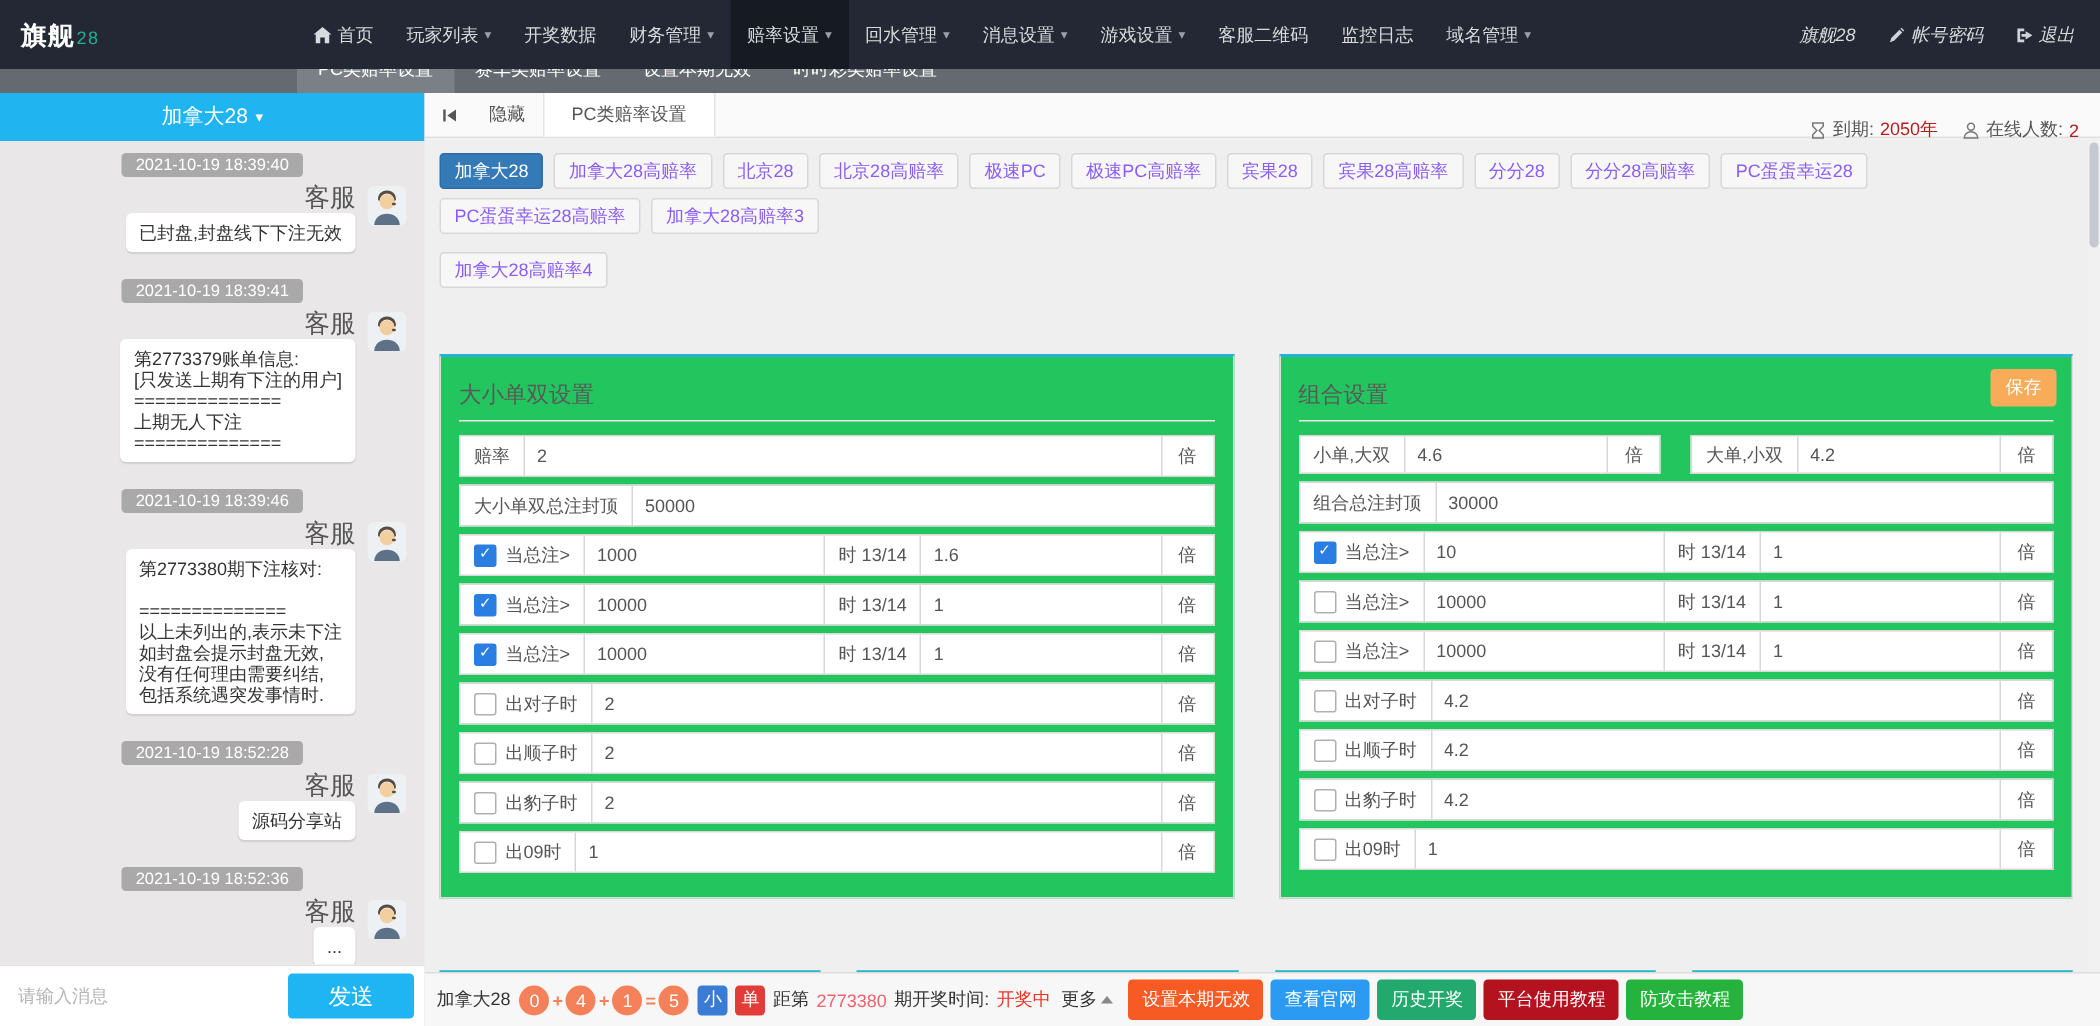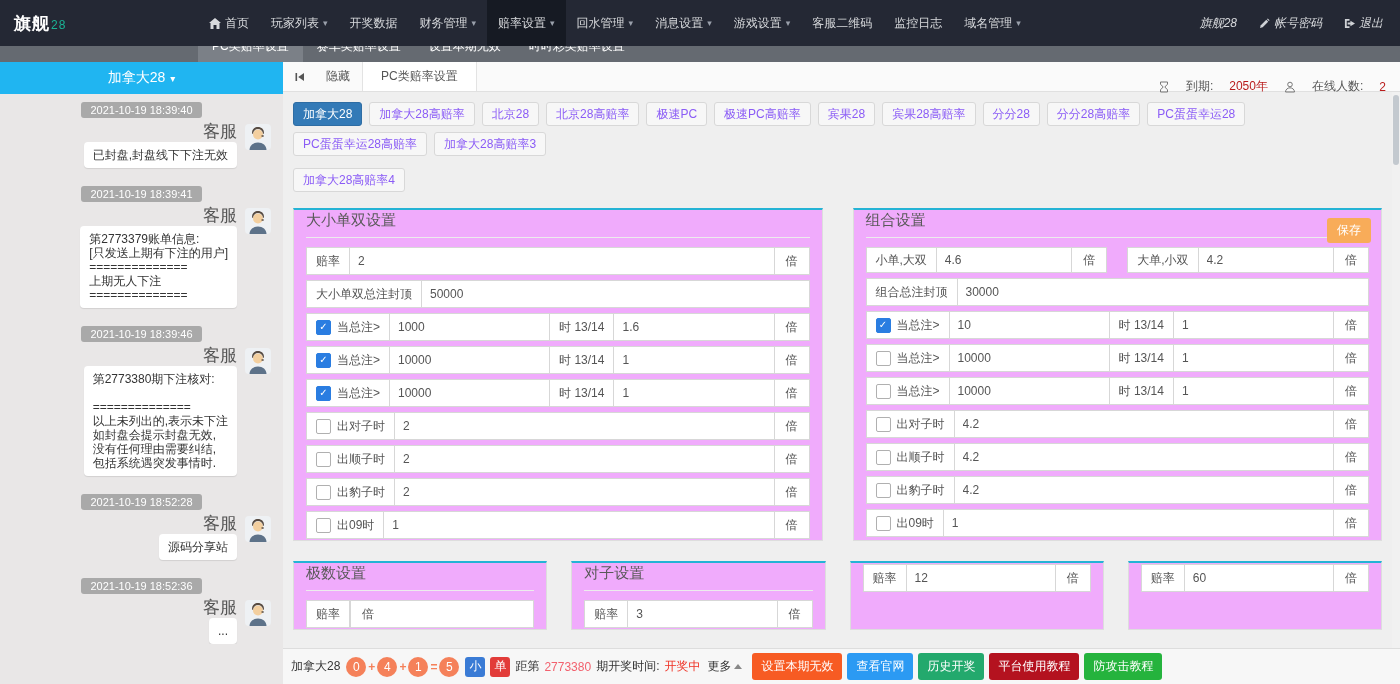--- a/index.html
+++ b/index.html
@@ -35,31 +35,31 @@
   .chat-inputbar{position:absolute;bottom:0;left:0;right:0;height:40px;background:#fff;display:flex;align-items:center;border-top:1px solid #e2e2e2;}
   .chat-input{flex:1;border:none;outline:none;font-size:12px;padding:0 12px;color:#333;min-width:0;background:transparent;}
   .chat-input::placeholder{color:#b5b5b5;}
   .send-btn{width:84px;height:30px;margin-right:7px;background:#1fb5f2;color:#fff;border:none;border-radius:3px;font-size:15px;cursor:pointer;flex:none;}
   
   .main{position:absolute;top:62px;left:283px;right:0;bottom:0;background:#efefef;}
   .tabstrip{position:absolute;top:0;left:0;right:0;height:30px;background:#fafafa;border-bottom:1px solid #e0e0e0;display:flex;align-items:stretch;font-size:12px;color:#555;box-sizing:border-box;z-index:5;}
   .hide-btn{display:flex;align-items:center;gap:21px;padding:0 12px;cursor:pointer;}
   .page-tab{background:#fff;border-left:1px solid #e3e3e3;border-right:1px solid #e3e3e3;display:flex;align-items:center;padding:0 18px;cursor:pointer;}
   .strip-right{margin-left:auto;display:flex;align-items:center;gap:16px;padding-right:14px;}
-  .strip-item{display:flex;align-items:center;gap:16px;margin-top:20px;}
+  .strip-item{display:flex;align-items:center;gap:4px;margin-top:20px;}
   .red{color:#b91c1c;font-style:normal;font-weight:normal;}
   .content{position:absolute;top:30px;left:0;right:8px;bottom:36px;overflow:hidden;padding:10px 10px 0 10px;}
   
   .game-tabs{display:flex;flex-wrap:wrap;gap:6px 7px;margin-bottom:16px;}
   .game-tab{height:24px;line-height:22px;padding:0 9px;background:#f7f7f7;border:1px solid #d8d8d8;border-radius:3px;font-size:12px;color:#8b5cf6;cursor:pointer;white-space:nowrap;box-sizing:border-box;}
   .game-tab.active{background:#337ab7;border-color:#2e6da4;color:#fff;}
   .gt-break{flex-basis:100%;height:0;}
   
   .panels-row{display:flex;gap:30px;margin-bottom:20px;}
-  .panel{background:#f0abfc;border:1px solid #ddd;border-top:2px solid #24b3d5;padding:1px 12px;position:relative;box-sizing:border-box;}
+  .panel{background:#22c55e;border:1px solid #ddd;border-top:2px solid #24b3d5;padding:16px 12px;position:relative;box-sizing:border-box;margin-top:28px;}
   .panel.big{flex:1;min-width:0;}
   .panel-title{font-size:15px;color:#595959;padding-bottom:7px;border-bottom:1px solid #ececec;margin-bottom:9px;}
   .save-btn{position:absolute;top:8px;right:10px;background:#f8ac59;border:none;color:#fff;font-size:12px;padding:4px 10px;border-radius:3px;cursor:pointer;}
   .row{display:flex;align-items:stretch;height:26px;border:1px solid #d7d7d7;margin-bottom:5px;background:#fff;box-sizing:content-box;}
   .rows .row:last-child{margin-bottom:0;}
   .cell{display:flex;align-items:center;padding:0 9px;font-size:12px;color:#555;white-space:nowrap;}
   .cell.label{border-right:1px solid #d7d7d7;}
   .cell.suffix{border-left:1px solid #d7d7d7;width:34px;justify-content:center;padding:0;flex:none;}
   .cell.mid{border-left:1px solid #d7d7d7;border-right:1px solid #d7d7d7;justify-content:center;flex:none;}
   .cell.check{border-right:1px solid #d7d7d7;gap:6px;cursor:pointer;}
@@ -245,20 +245,24 @@
         <div class="avatar"><svg width="26" height="26" viewBox="0 0 26 26">
             <rect width="26" height="26" rx="4" fill="#eef1f4"></rect>
             <circle cx="13" cy="10.5" r="5" fill="#f3cf9f"></circle>
             <path d="M8 10a5 5 0 0 1 10 0l.9-.6c.5-3.5-2.1-6.4-5.9-6.4S6.6 5.9 7.1 9.4z" fill="#574b42"></path>
             <path d="M4.5 26c0-4.5 3.8-7.5 8.5-7.5s8.5 3 8.5 7.5z" fill="#5d7289"></path>
             <rect x="16.3" y="11.2" width="2.6" height="1.6" rx="0.8" fill="#574b42"></rect>
           </svg></div>
         <div class="bubble">...</div>
       </div>
     </div>
+  <div class="chat-inputbar">
+    <input class="chat-input" placeholder="请输入消息" style="">
+    <button class="send-btn">发送</button>
+  </div>
 </aside>
 
 <main class="main">
   <div class="tabstrip">
     <div class="hide-btn">
       <span class="nav-ic">
           <svg width="10" height="10" viewBox="0 0 10 10">
             <rect x="0.5" y="1" width="1.6" height="8" fill="#555"></rect>
             <path d="M9 1v8L3.2 5z" fill="#555"></path>
           </svg>

